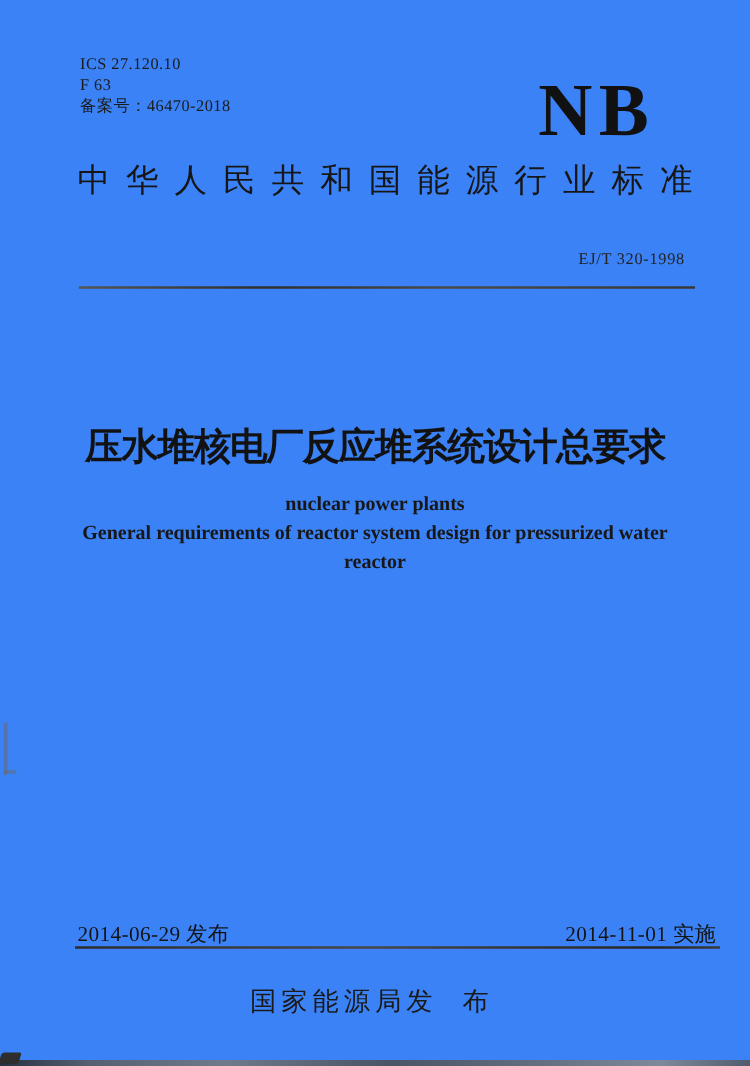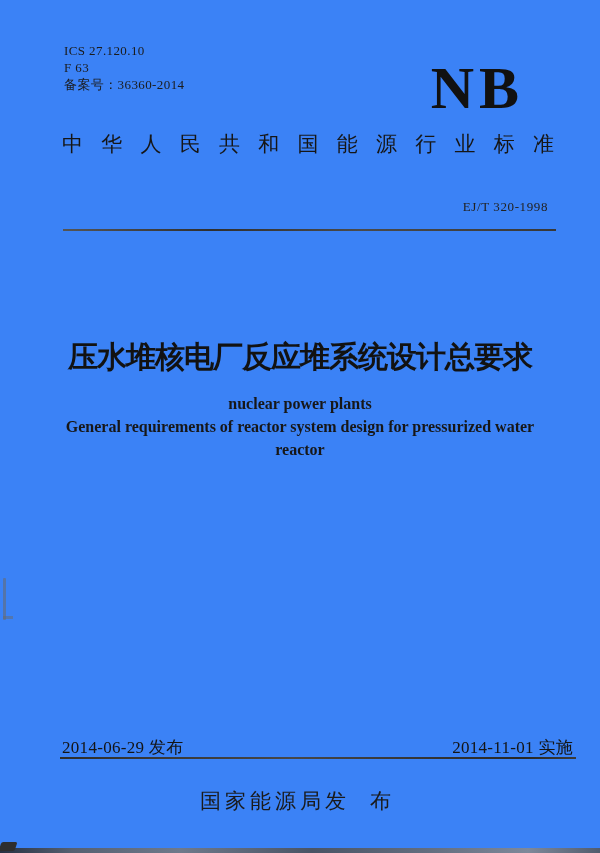--- a/index.html
+++ b/index.html
@@ -38,21 +38,21 @@
     color: #111;
   }
 
   
   .standard-category {
     position: absolute;
     left: 62px;
     top: 127px;
     width: 492px;
     font-family: "Liberation Sans", sans-serif;
-    font-size: 21px;
+    font-size: 26px;
     font-weight: 500;
     line-height: 34px;
     text-align: justify;
     text-align-last: justify;
     color: #161616;
     white-space: nowrap0; 
   }
 
   .standard-number {
     position: absolute;
@@ -190,21 +190,21 @@
   }
 </style>
 </head>
 <body>
 
 <div class="page">
 
   <div class="ics-block">
     <div>ICS 27.120.10</div>
     <div>F 63</div>
-    <div>备案号：36360-2014</div>
+    <div>备案号：46470-2018</div>
   </div>
 
   <div class="nb-logo">NB</div>
 
   <div class="standard-category">中华人民共和国能源行业标准</div>
 
   <div class="replaced-standard">EJ/T 320-1998</div>
 
   <div class="header-rule"></div>
 

